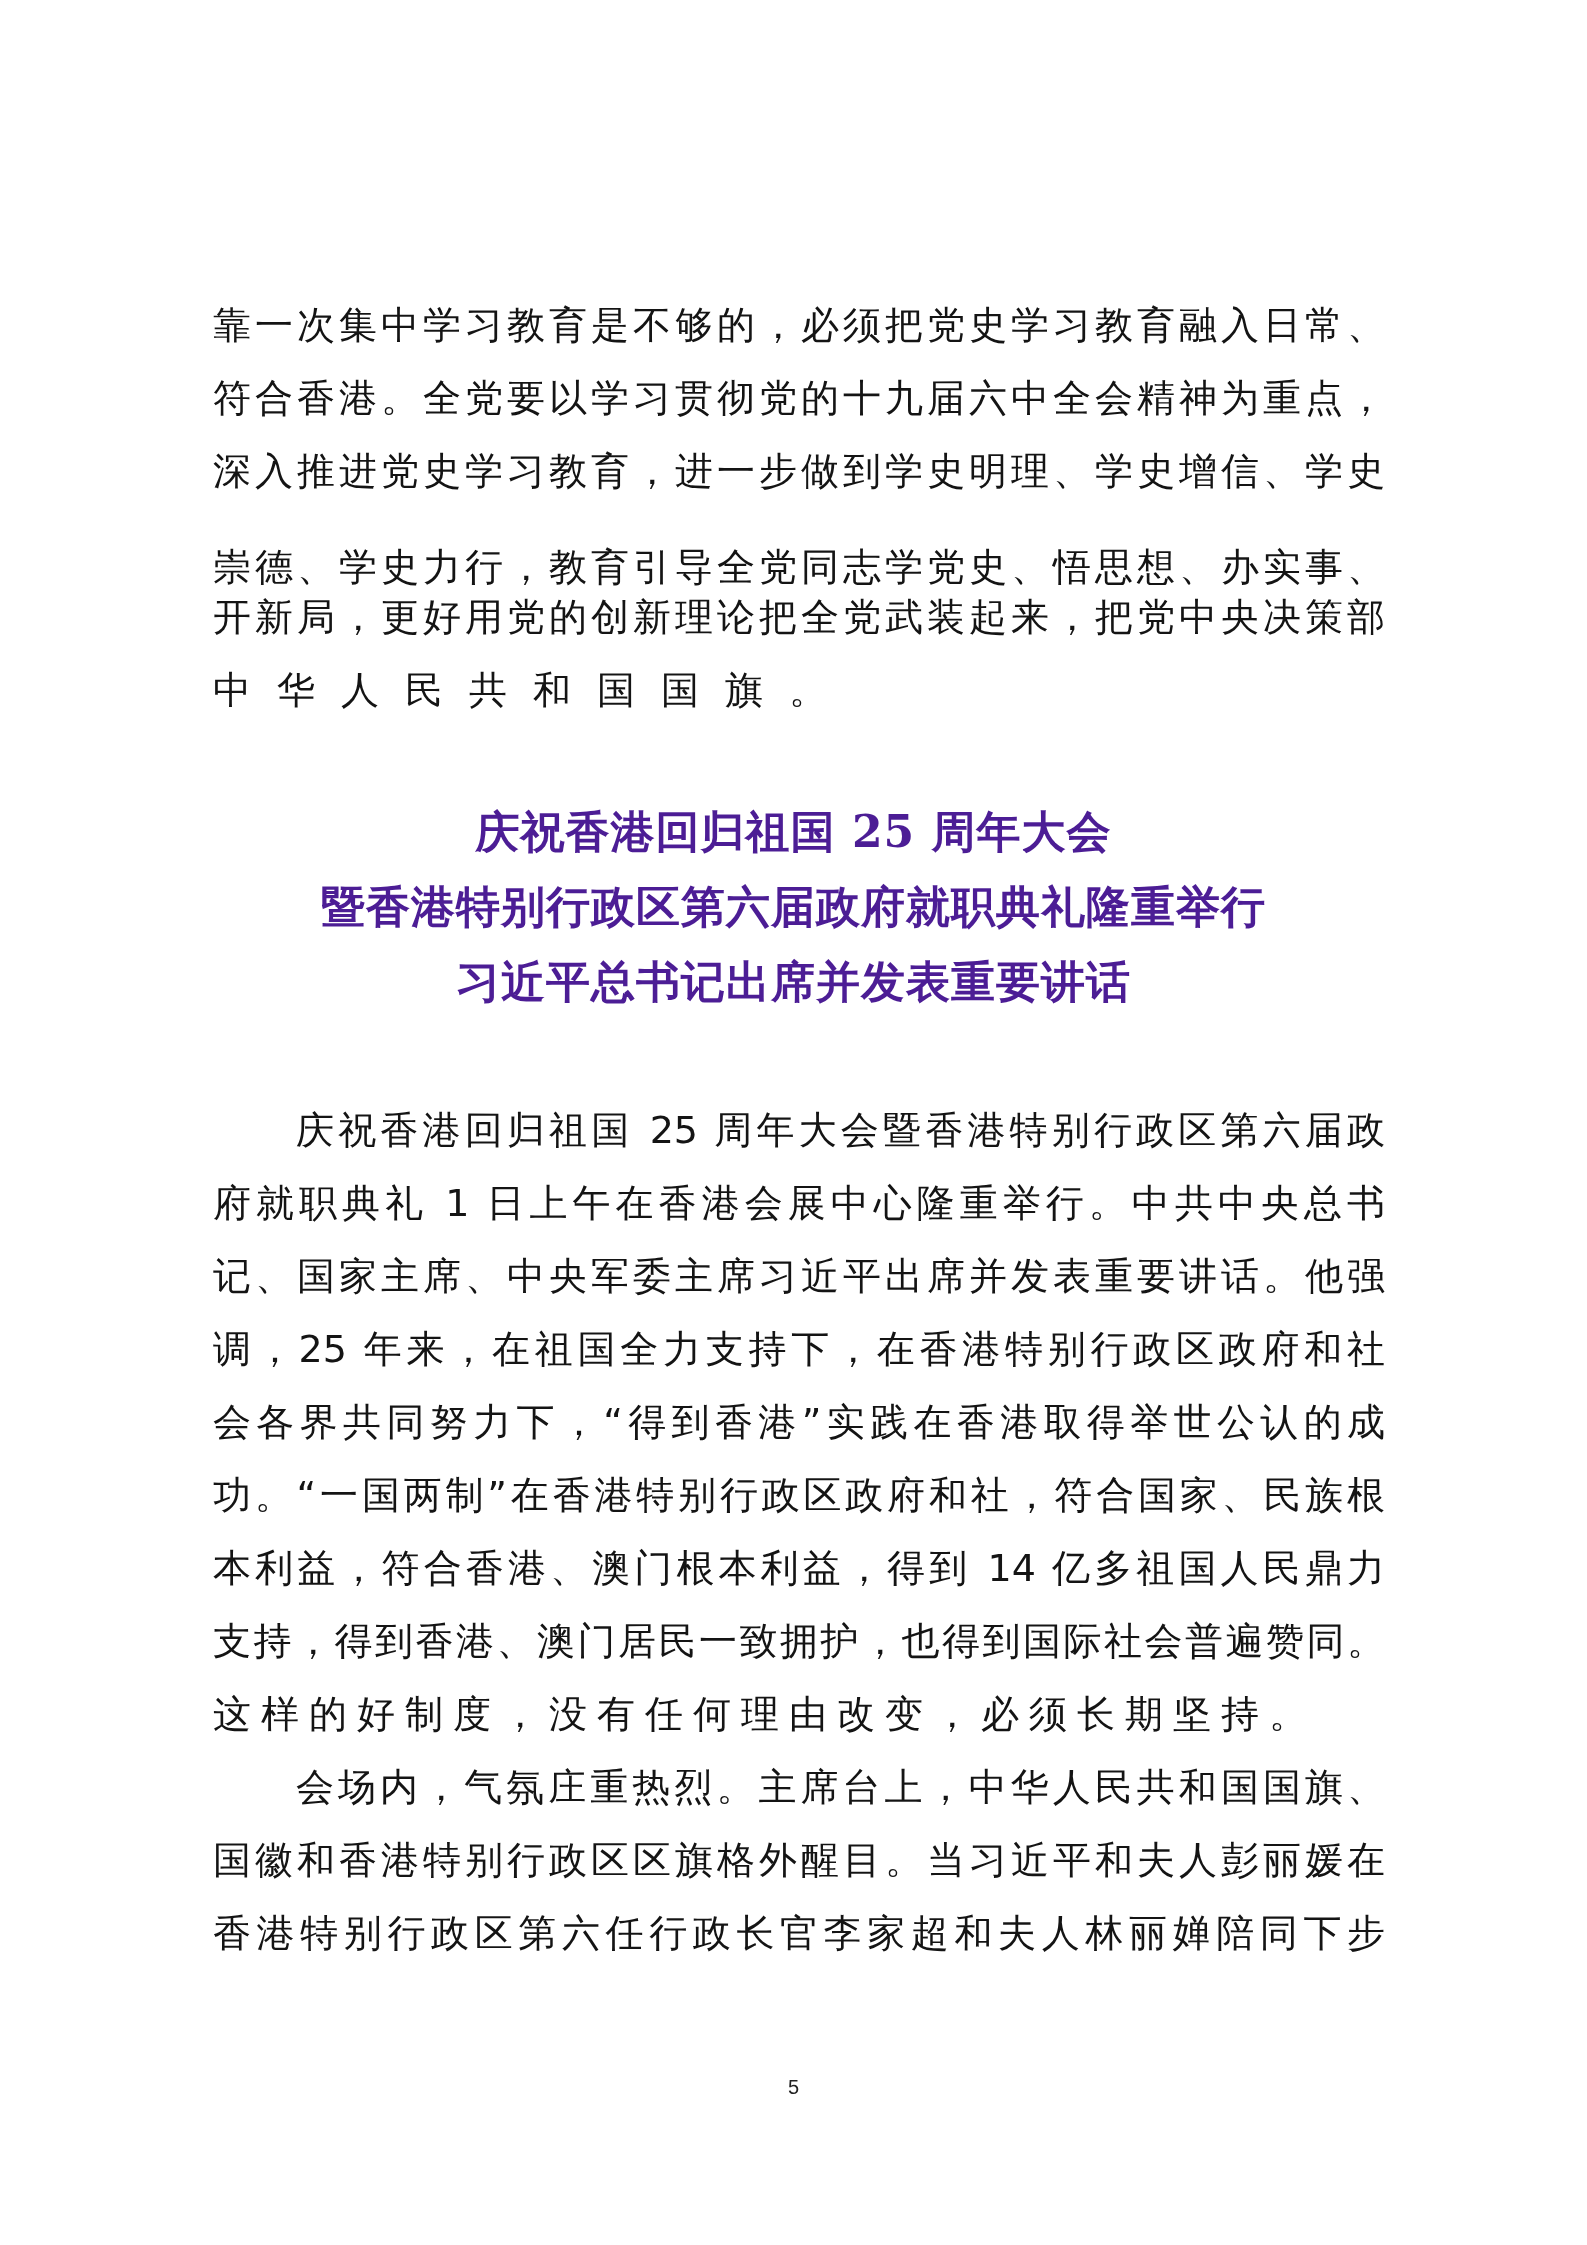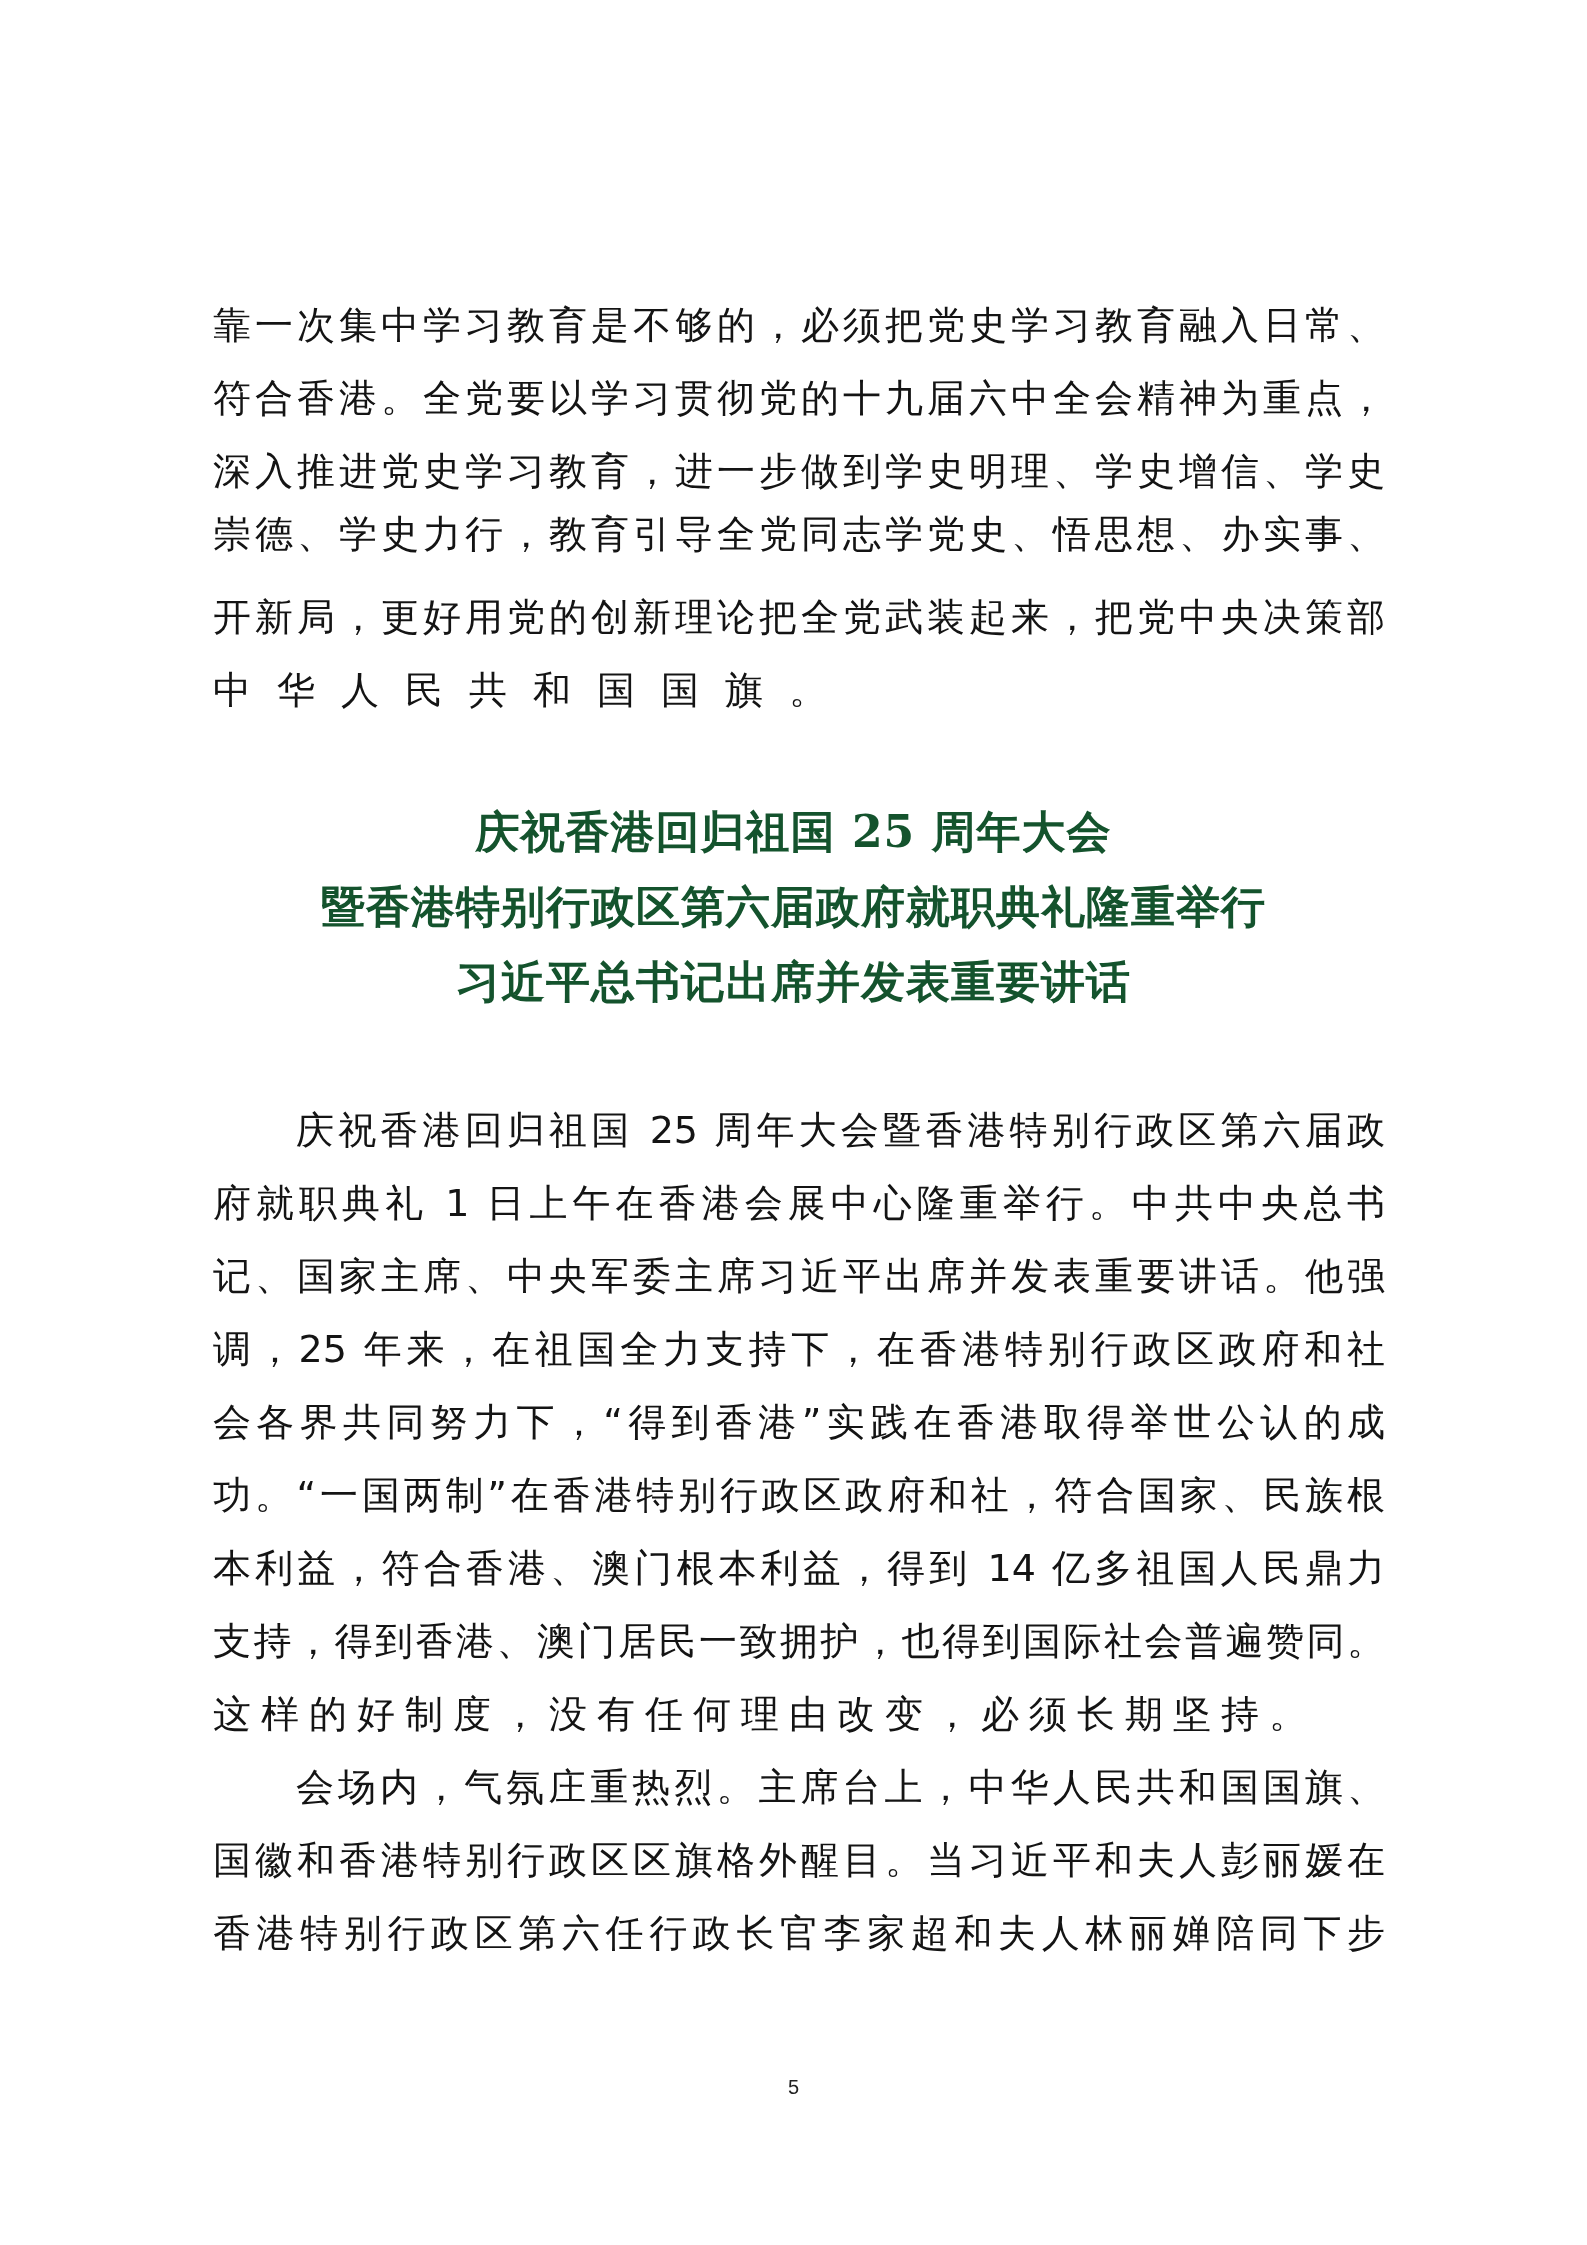--- a/index.html
+++ b/index.html
@@ -14,38 +14,38 @@
       font-size: 38px; line-height: 46px; height: 46px;
       white-space: nowrap; text-align: justify; text-align-last: justify;
       letter-spacing: 0px; color: #141414;
     }
     .body-line.last { text-align-last: left; letter-spacing: 26px; }
     .body-line.indent { left: 296px; width: 1089px; }
     .heading-line {
       position: absolute; left: 0; width: 1587px; text-align: center;
       font-family: "DejaVu Serif", "Liberation Serif", serif;
       font-weight: bold; font-size: 44px; line-height: 52px; height: 52px;
-      white-space: nowrap; color: #14532d; letter-spacing: 1px;
+      white-space: nowrap; color: #4c1d95; letter-spacing: 1px;
     }
     .page-number {
       position: absolute; left: 0; width: 1587px; top: 2076px; text-align: center;
       font-family: "Liberation Sans", "DejaVu Sans", sans-serif;
       font-size: 20px; color: #222;
     }
   </style>
 </head>
 <body>
 
 <div class="page">
 
   <div>
     <div class="body-line" style="top:302px">靠一次集中学习教育是不够的，必须把党史学习教育融入日常、</div>
     <div class="body-line" style="top:375px">符合香港。全党要以学习贯彻党的十九届六中全会精神为重点，</div>
     <div class="body-line" style="top:448px">深入推进党史学习教育，进一步做到学史明理、学史增信、学史</div>
-    <div class="body-line" style="top:511px">崇德、学史力行，教育引导全党同志学党史、悟思想、办实事、</div>
+    <div class="body-line" style="top:544px">崇德、学史力行，教育引导全党同志学党史、悟思想、办实事、</div>
     <div class="body-line" style="top:594px">开新局，更好用党的创新理论把全党武装起来，把党中央决策部</div>
     <div class="body-line last" style="top:667px">中华人民共和国国旗。</div>
   </div>
 
   <div>
     <div class="heading-line" style="top:806px">庆祝香港回归祖国 25 周年大会</div>
     <div class="heading-line" style="top:881px">暨香港特别行政区第六届政府就职典礼隆重举行</div>
     <div class="heading-line" style="top:956px">习近平总书记出席并发表重要讲话</div>
   </div>
 

